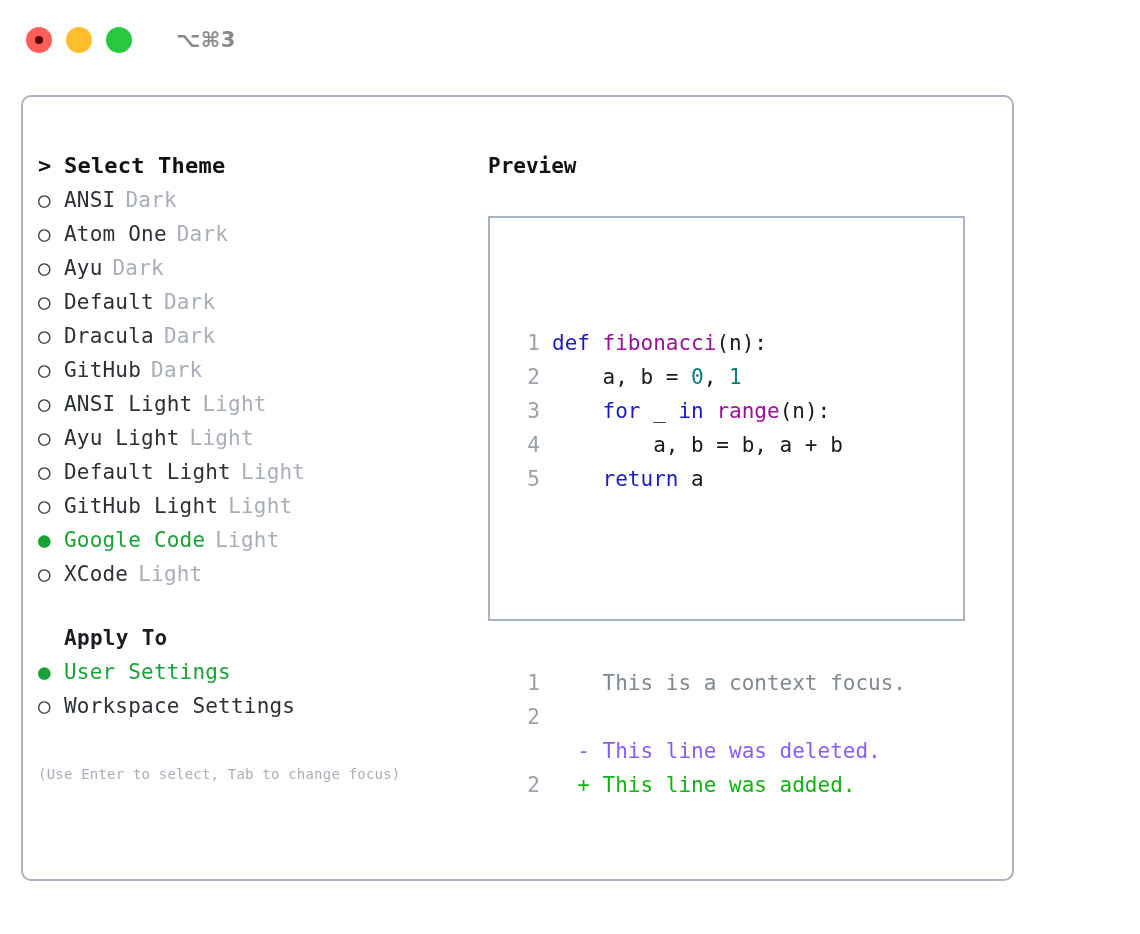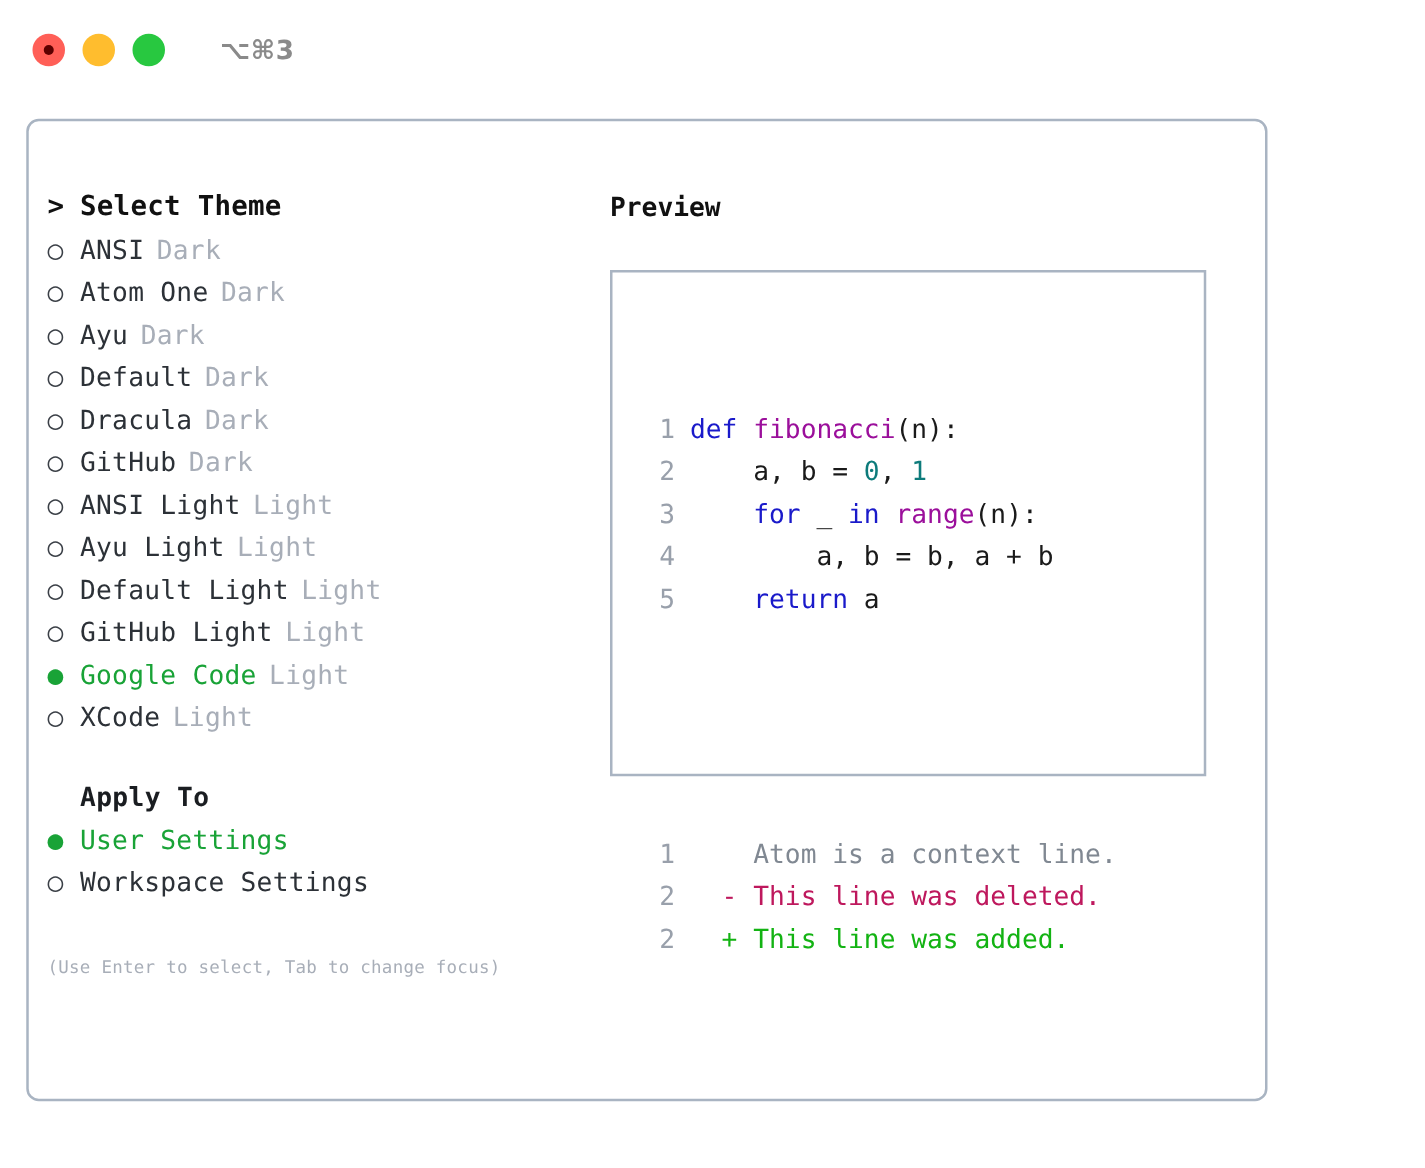--- a/index.html
+++ b/index.html
@@ -174,21 +174,21 @@
     flex: 0 0 30px;
     text-align: right;
     color: #99a0ab;
     margin-right: 12px;
   }
   .tok-kw   { color: #1a1aca; }
   .tok-fn   { color: #9b0f9b; }
   .tok-num  { color: #0d7b7b; }
   .tok-pln  { color: #1a1a1a; }
   .tok-ctx  { color: #808892; }
-  .tok-del  { color: #be185d; }
+  .tok-del  { color: #8b5cf6; margin-top: 34px; }
   .tok-add  { color: #13b313; text-align: right; }
 
   .code-gap { height: 34px; }
 </style>
 </head>
 <body>
 
 <div class="screen">
 
   <div class="titlebar">
@@ -242,20 +242,20 @@
         <div class="hint">(Use Enter to select, Tab to change focus)</div>
       </div>
 
       <div class="right-col">
         <div class="preview-label">Preview</div>
 
         <div class="preview-box">
           <div class="code">
             <div id="code-lines"><div class="code-line"><span class="lineno">1</span><span class="tok-kw">def </span><span class="tok-fn">fibonacci</span><span class="tok-pln">(n):</span></div><div class="code-line"><span class="lineno">2</span><span class="tok-pln">    a, b = </span><span class="tok-num">0</span><span class="tok-pln">, </span><span class="tok-num">1</span></div><div class="code-line"><span class="lineno">3</span><span class="tok-pln">    </span><span class="tok-kw">for</span><span class="tok-pln"> _ </span><span class="tok-kw">in</span><span class="tok-pln"> </span><span class="tok-fn">range</span><span class="tok-pln">(n):</span></div><div class="code-line"><span class="lineno">4</span><span class="tok-pln">        a, b = b, a + b</span></div><div class="code-line"><span class="lineno">5</span><span class="tok-pln">    </span><span class="tok-kw">return</span><span class="tok-pln"> a</span></div></div>
             <div class="code-gap"></div>
-            <div id="diff-lines"><div class="code-line"><span class="lineno">1</span><span class="tok-ctx">    Atom is a context line.</span></div><div class="code-line"><span class="lineno">2</span><span class="tok-del">  - This line was deleted.</span></div><div class="code-line"><span class="lineno">2</span><span class="tok-add">  + This line was added.</span></div></div>
+            <div id="diff-lines"><div class="code-line"><span class="lineno">1</span><span class="tok-ctx">    This is a context focus.</span></div><div class="code-line"><span class="lineno">2</span><span class="tok-del">  - This line was deleted.</span></div><div class="code-line"><span class="lineno">2</span><span class="tok-add">  + This line was added.</span></div></div>
           </div>
         </div>
       </div>
 
     </div>
   </div>
 </div>
 
 </body></html>

